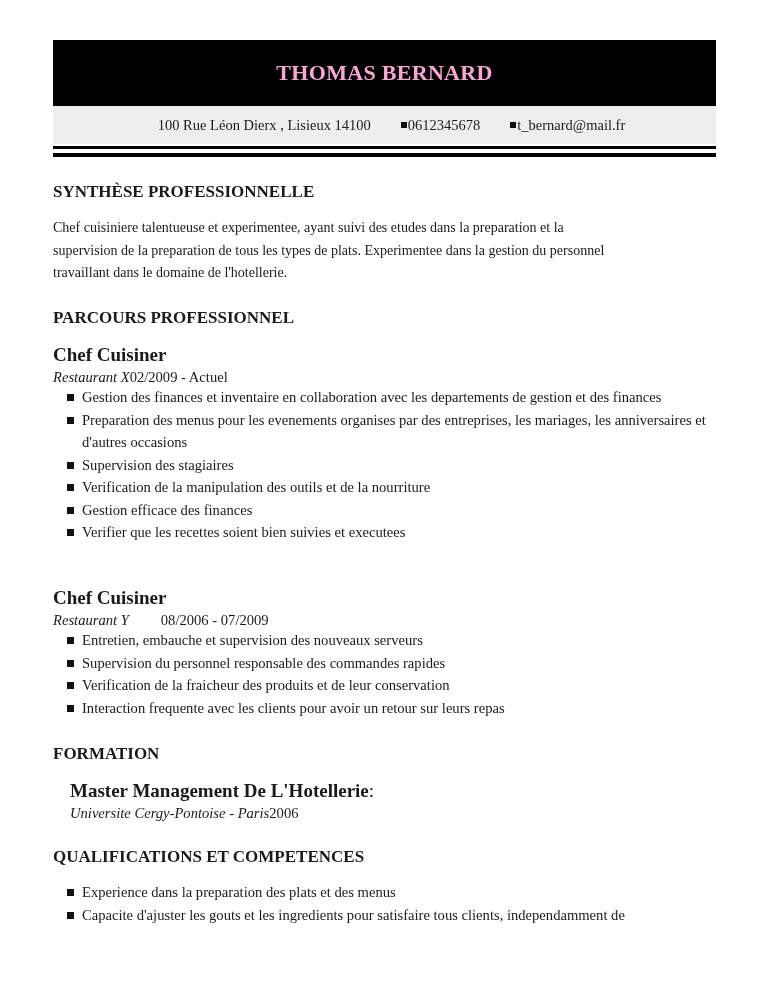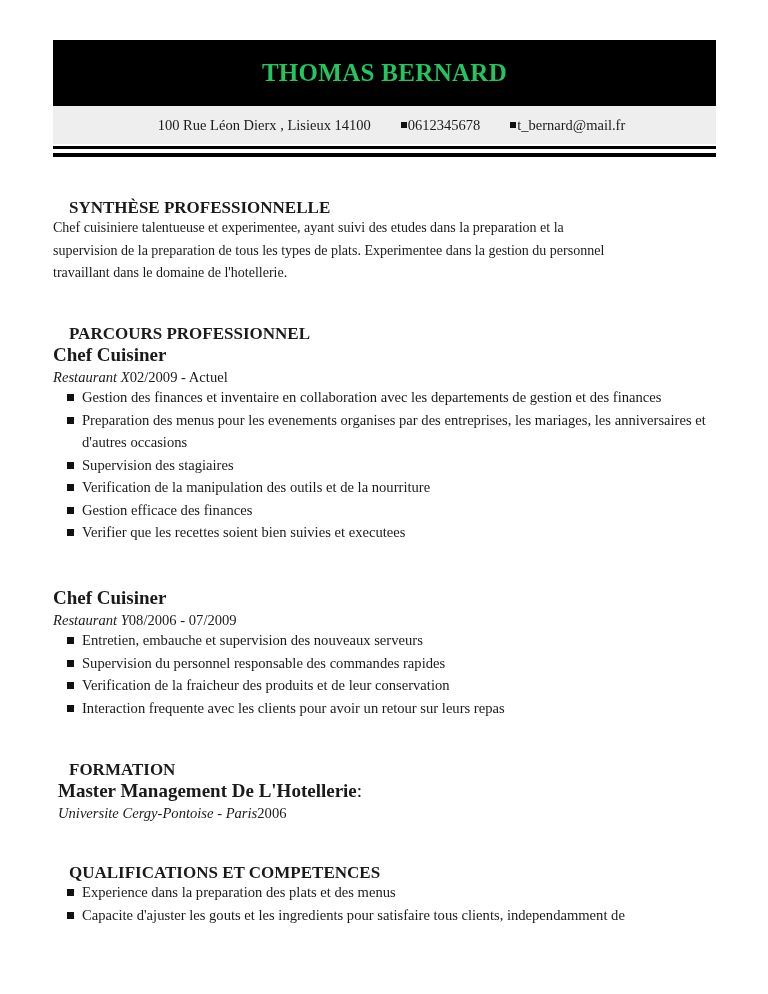--- a/index.html
+++ b/index.html
@@ -22,22 +22,22 @@
       width: 663px;
     }
     .name-bar {
       background: #000000;
       height: 66px;
       display: flex;
       align-items: center;
       justify-content: center;
     }
     .name {
-      color: #22c55e;
-      font-size: 25px;
+      color: #f9a8d4;
+      font-size: 22px;
       font-weight: bold;
       letter-spacing: 0.3px;
       font-family: "Liberation Serif", "DejaVu Serif", serif;
     }
     .contact-bar {
       background: #eeeeee;
       height: 38px;
       display: flex;
       align-items: center;
       justify-content: center;
@@ -63,21 +63,21 @@
       margin-top: 2px;
     }
     .rule-thick {
       height: 4px;
       background: #000;
       margin-top: 4px;
     }
     .section-title {
       font-size: 17px;
       font-weight: bold;
-      margin: 16px;
+      margin: 0;
       position: absolute;
       left: 0;
     }
     .abs {
       position: absolute;
       left: 0;
       width: 663px;
     }
     .para {
       font-size: 14px;
@@ -149,34 +149,34 @@
     <li><span class="b"></span><span>Preparation des menus pour les evenements organises par des entreprises, les mariages, les anniversaires et d'autres occasions</span></li>
     <li><span class="b"></span><span>Supervision des stagiaires</span></li>
     <li><span class="b"></span><span>Verification de la manipulation des outils et de la nourriture</span></li>
     <li><span class="b"></span><span>Gestion efficace des finances</span></li>
     <li><span class="b"></span><span>Verifier que les recettes soient bien suivies et executees</span></li>
   </ul>
 </div>
 
 <div class="abs" style="left:53px; top:587px;">
   <div class="job-title">Chef Cuisiner</div>
-  <div class="row" style="margin-top:3px;">
+  <div class="row" style="margin-top:3px;gap:32px;">
     <span class="left">Restaurant Y</span>
     <span>08/2006 - 07/2009</span>
   </div>
   <ul class="bullets">
     <li><span class="b"></span><span>Entretien, embauche et supervision des nouveaux serveurs</span></li>
     <li><span class="b"></span><span>Supervision du personnel responsable des commandes rapides</span></li>
     <li><span class="b"></span><span>Verification de la fraicheur des produits et de leur conservation</span></li>
     <li><span class="b"></span><span>Interaction frequente avec les clients pour avoir un retour sur leurs repas</span></li>
   </ul>
 </div>
 
 <div class="section-title" style="left:53px; top:744px;">FORMATION</div>
-<div class="abs" style="left:58px; top:780px;">
+<div class="abs" style="left:70px; top:780px;">
   <div class="job-title"><span>Master Management De L'Hotellerie</span><span style="font-weight:normal">:</span></div>
   <div class="row" style="margin-top:3px;">
     <span class="left">Universite Cergy-Pontoise - Paris</span>
     <span>2006</span>
   </div>
 </div>
 
 <div class="section-title" style="left:53px; top:847px;">QUALIFICATIONS ET COMPETENCES</div>
 <div class="abs" style="left:53px; top:881px;">
   <ul class="bullets">

